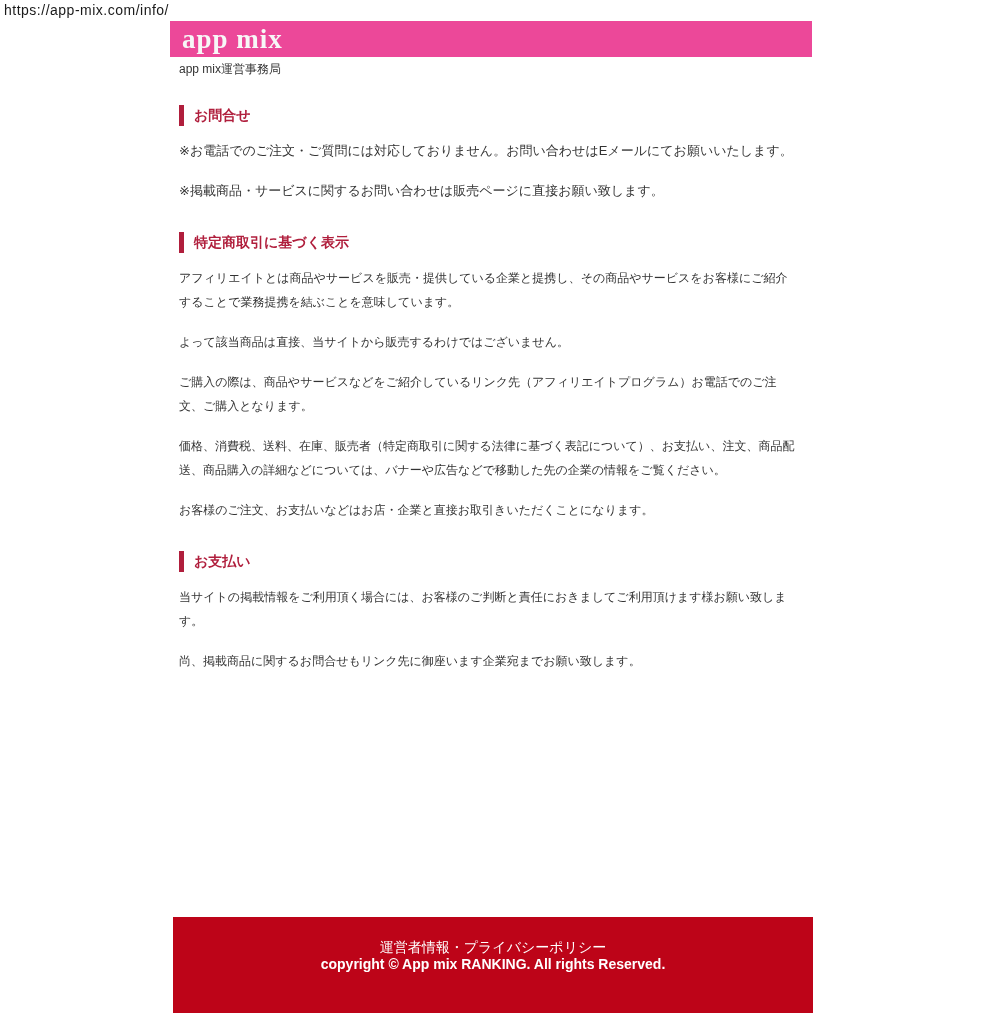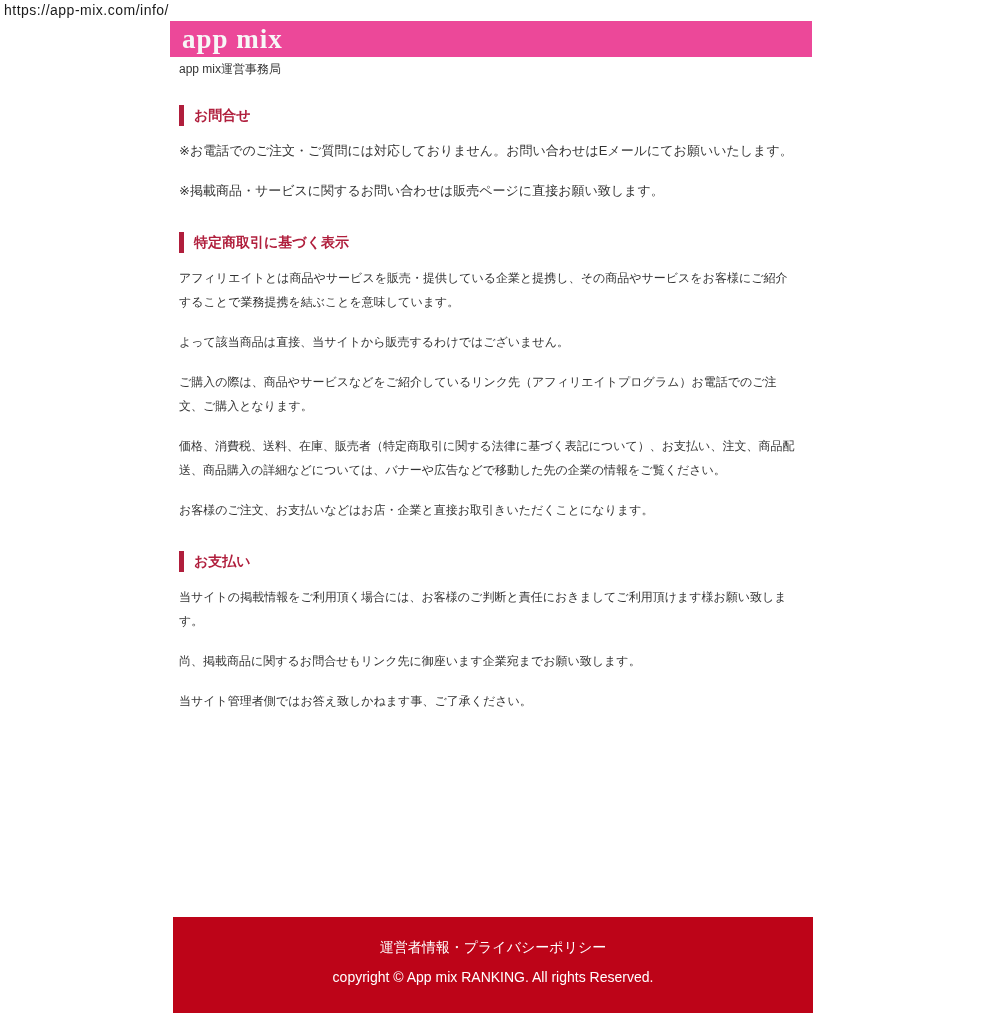--- a/index.html
+++ b/index.html
@@ -97,23 +97,23 @@
   .footer-link {
     display: inline-block;
     margin-top: 21px;
     font-size: 14px;
     color: #ffffff;
     text-decoration: none;
     cursor: pointer;
     line-height: 18px;
   }
   .footer-copy {
-    margin-top: 13px;
     font-size: 14px;
     line-height: 17px;
+    font-weight: bold;
   }
 </style>
 </head>
 <body>
 
 <div class="page">
 
   <div class="url-label">https://app-mix.com/info/</div>
 
   <div class="content-col">
@@ -147,21 +147,20 @@
         <p>お客様のご注文、お支払いなどはお店・企業と直接お取引きいただくことになります。</p>
       </div>
 
       <div>
         <h2 class="sec-heading mt-lg">
           <span class="accent-bar"></span>
           <span>お支払い</span>
         </h2>
         <p>当サイトの掲載情報をご利用頂く場合には、お客様のご判断と責任におきましてご利用頂けます様お願い致します。</p>
         <p>尚、掲載商品に関するお問合せもリンク先に御座います企業宛までお願い致します。</p>
-        <p>当サイト管理者側ではお答え致しかねます事、ご了承ください。</p>
       </div>
 
     </div>
   </div>
 
   <div class="footer">
     <a class="footer-link">運営者情報・プライバシーポリシー</a>
     <div class="footer-copy">copyright © App mix RANKING. All rights Reserved.</div>
   </div>
 

